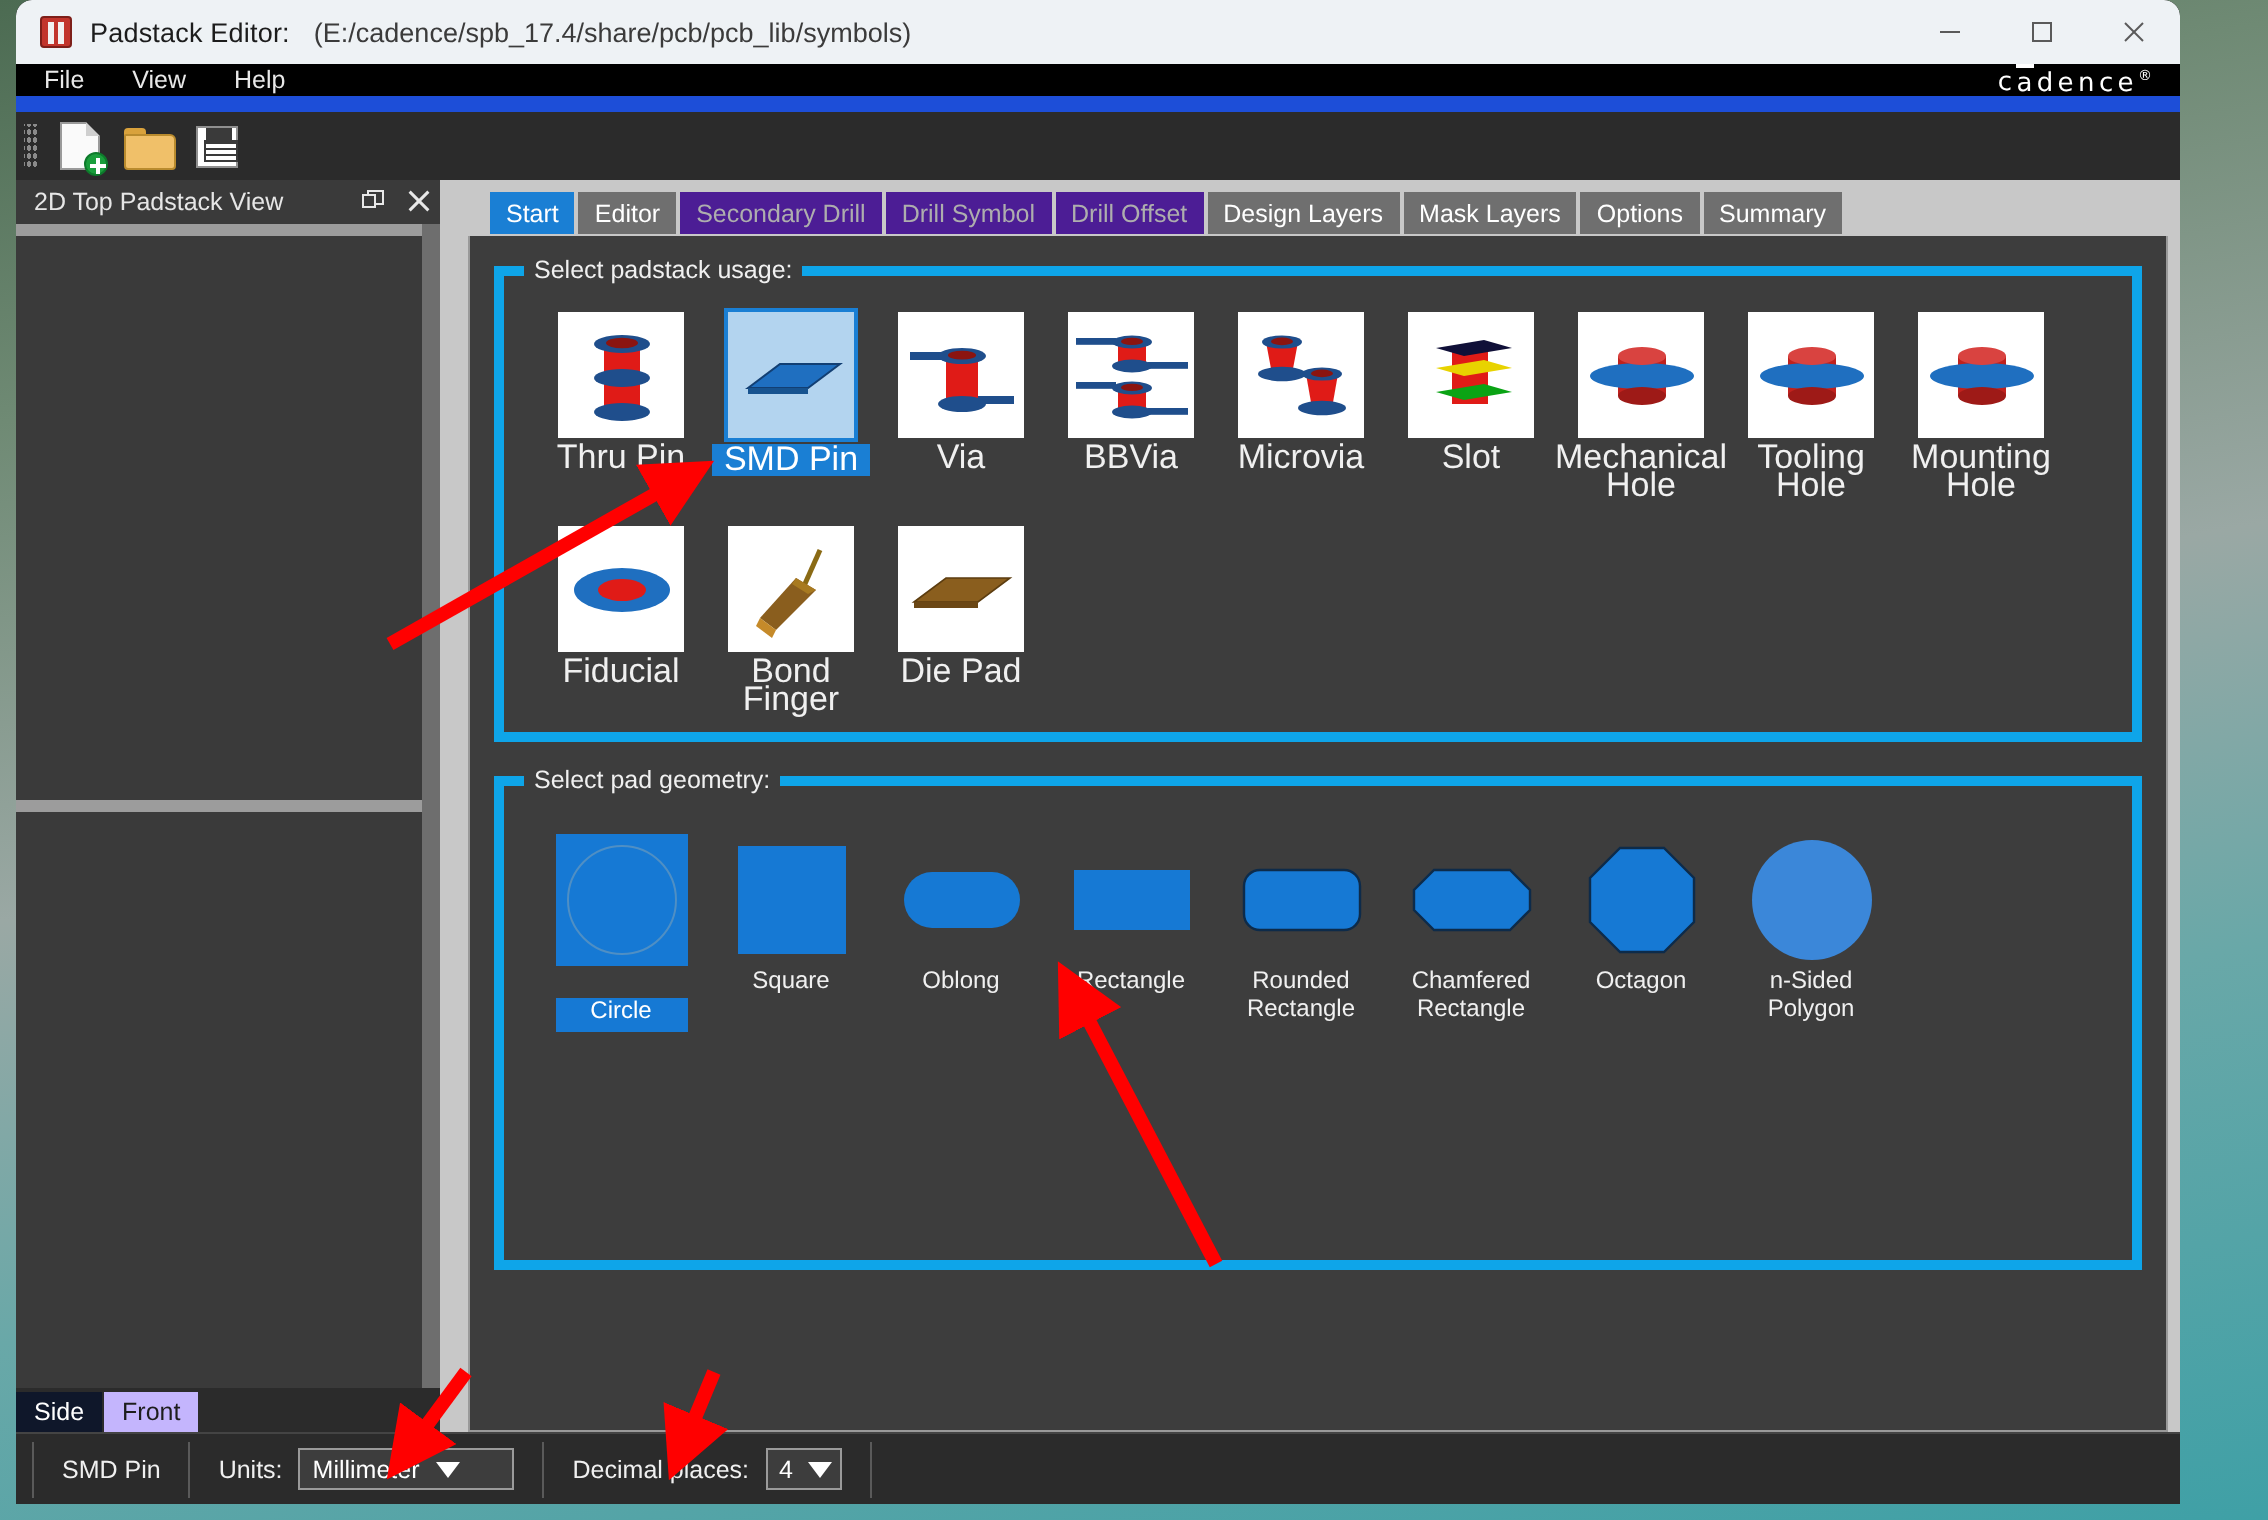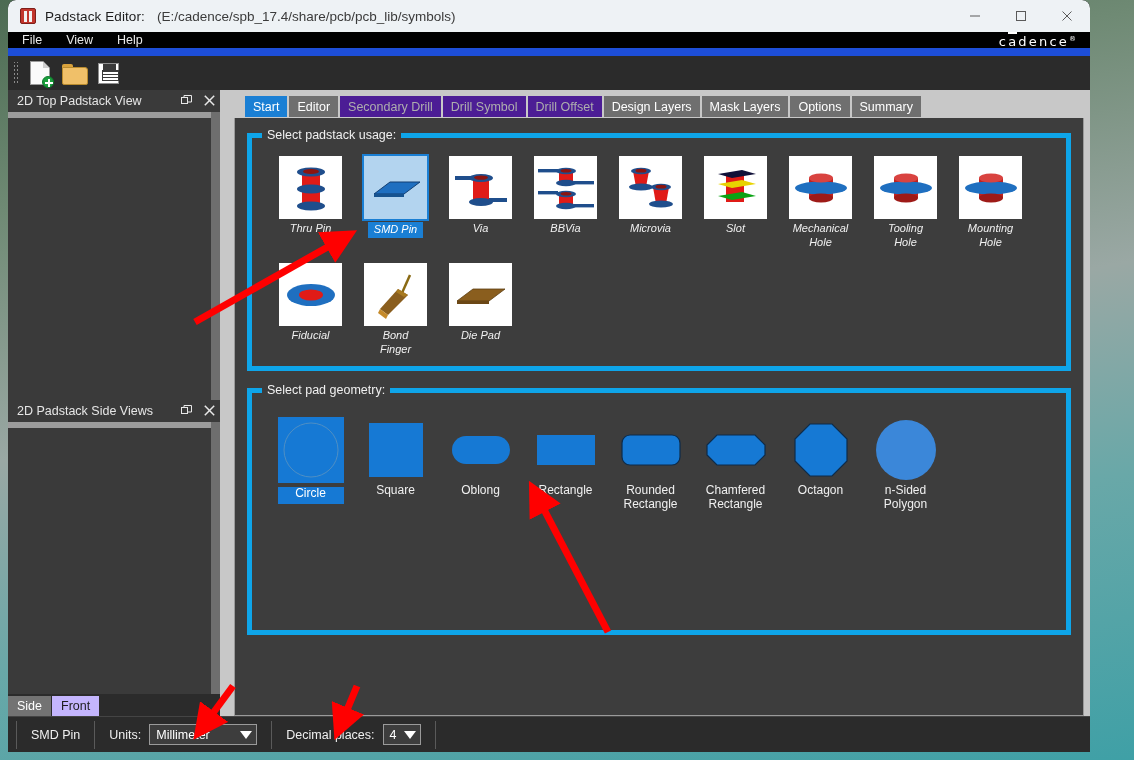--- a/index.html
+++ b/index.html
@@ -91,21 +91,21 @@
   .dock-btns{ position:absolute; right:4px; top:0; height:22px; display:flex; align-items:center; gap:9px; }
   .dock-btn{ color:#e8e8e8; font-size:12px; line-height:1; width:14px; text-align:center; }
   .dock-canvas{ background:#3a3a3a; flex:1; position:relative; }
   .dock-canvas .inner{ position:absolute; left:0; right:9px; top:6px; bottom:0; background:#464646; }
   .dock-canvas .vscroll{ position:absolute; right:0; top:0; width:9px; bottom:0; background:#6e6e6e; }
   .dock-canvas .hscroll{ position:absolute; left:0; right:9px; top:0; height:6px; background:#9c9c9c; }
 
   .viewtabs{ height:22px; background:#2b2b2b; display:flex; align-items:flex-end; flex:0 0 22px; }
   .vtab{ height:20px; padding:0 9px; display:flex;align-items:center; font-size:12.5px;
          background:#c4b5fd; color:#1d1d1d; margin-right:1px; }
-  .vtab.active{ background:#737373; color:#fff; }
+  .vtab.active{ background:#0f172a; color:#fff; }
 
   
   .splitter{ width:14px; background:#c8c8c8; flex:0 0 14px; }
 
   
   .mainarea{ flex:1; background:#c8c8c8; padding:6px 6px 0 0; display:flex; flex-direction:column; min-width:0;}
   .tabstrip{ display:flex; align-items:flex-start; height:22px; flex:0 0 22px; padding-left:11px; }
   .tab{ height:21px; padding:0 8px; display:flex; align-items:center; font-size:12.5px;
         background:#6f6f6f; color:#fff; margin-right:2px; white-space:nowrap; }
   .tab.active{ background:#1a7fd4; color:#fff; }
@@ -114,29 +114,29 @@
   .panelbg{ flex:1; background:#3d3d3d; border:1px solid #9a9a9a; border-top:none;
             padding:10px 12px; overflow:hidden; }
 
   fieldset.grp{ border:5px solid #0ea5e9; padding:14px 10px 10px 10px; margin-bottom:12px; }
   fieldset.grp legend{ color:#f0f0f0; font-size:12.5px; padding:0 5px; }
   .row{ display:flex; align-items:flex-start; gap:0; }
   .cell{ width:81px; display:flex; flex-direction:column; align-items:center; margin-right:4px; }
   .thumb{ width:63px; height:63px; background:#fff; display:flex; align-items:center; justify-content:center;
           position:relative; overflow:hidden; }
   .cell.sel .thumb{ background:#b3d4ef; outline:2px solid #1a7fd4; outline-offset:0; }
-  .cap{ color:#f0f0f0; font-size:11px; text-align:center; line-height:13.5px; margin-top:3px;font-style:italic; }
+  .cap{ color:#f0f0f0; font-size:17px; text-align:center; line-height:13.5px; margin-top:3px; }
   .cell.sel .cap{ background:#1a7fd4; color:#fff; padding:1px 6px; }
 
   
   .gcell{ width:81px; display:flex; flex-direction:column; align-items:center; margin-right:4px; }
   .gthumb{ width:66px; height:66px; display:flex; align-items:center; justify-content:center; }
   .gcell.sel .gthumb{ background:#1679d4; }
   .gcap{ color:#f0f0f0; font-size:12px; text-align:center; line-height:13.5px; margin-top:1px; }
-  .gcell.sel .gcap{ background:#1679d4; color:#fff; width:66px; padding-bottom:3px; margin-top:4px;}
+  .gcell.sel .gcap{ background:#1679d4; color:#fff; width:66px; padding-bottom:3px; margin-top:16px;}
 
   
   .statusbar{ height:36px; background:#2b2b2b; display:flex; align-items:center; flex:0 0 36px;
               position:relative; border-top:1px solid #444;}
   .sb-sec{ height:28px; display:flex; align-items:center; padding:0 14px;
            border-right:1px solid #5a5a5a; color:#f0f0f0; font-size:12.5px; gap:8px;}
   .sb-sec:first-child{ border-left:1px solid #5a5a5a; margin-left:8px;}
   .combo{ background:#3d3d3d; border:1px solid #9a9a9a; height:21px; display:flex; align-items:center;
           padding:0 4px 0 6px; color:#fff; font-size:12.5px; gap:8px; }
   .combo .arrow{ width:0;height:0;border-left:6px solid transparent;border-right:6px solid transparent;
@@ -223,37 +223,20 @@
           </div>
         </div>
         <div class="dock-canvas">
           <div class="hscroll"></div>
           <div class="inner" style="top:6px;background:#3a3a3a;"></div>
           <div class="vscroll"></div>
         </div>
       </div>
 
       <div class="dockpanel" style="flex:1;min-height:0;">
-        <div class="dock-title">
-          <span>2D Padstack Side Views</span>
-          <div class="dock-btns">
-            <span class="dock-btn">
-              <svg width="11" height="11" viewBox="0 0 11 11">
-                  <rect x="0.5" y="2.5" width="6" height="6" fill="none" stroke="#e8e8e8"></rect>
-                  <polyline points="3,2.5 3,0.5 10.5,0.5 10.5,7 7,7" fill="none" stroke="#e8e8e8"></polyline>
-                </svg>
-            </span>
-            <span class="dock-btn">
-              <svg width="11" height="11" viewBox="0 0 11 11">
-                  <line x1="0.8" y1="0.8" x2="10.2" y2="10.2" stroke="#e8e8e8" stroke-width="1.5"></line>
-                  <line x1="10.2" y1="0.8" x2="0.8" y2="10.2" stroke="#e8e8e8" stroke-width="1.5"></line>
-                </svg>
-            </span>
-          </div>
-        </div>
         <div class="dock-canvas">
           <div class="hscroll"></div>
           <div class="inner" style="top:6px;background:#3a3a3a;"></div>
           <div class="vscroll"></div>
         </div>
         <div class="viewtabs">
           <div class="vtab active">Side</div>
           <div class="vtab">Front</div>
         </div>
       </div>
@@ -527,21 +510,21 @@
       </div>
     </div>
   </div>
 
   <div class="statusbar">
     <div class="sb-sec">
       <span>SMD Pin</span>
     </div>
     <div class="sb-sec">
       <span>Units:</span>
-      <span class="combo" style="min-width:108px;justify-content:space-between;">
+      <span class="combo" style="min-width:108px;">
         <span>Millimeter</span>
         <span class="arrow"></span>
       </span>
     </div>
     <div class="sb-sec">
       <span>Decimal places:</span>
       <span class="combo" style="min-width:38px;justify-content:space-between;">
         <span>4</span>
         <span class="arrow"></span>
       </span>

